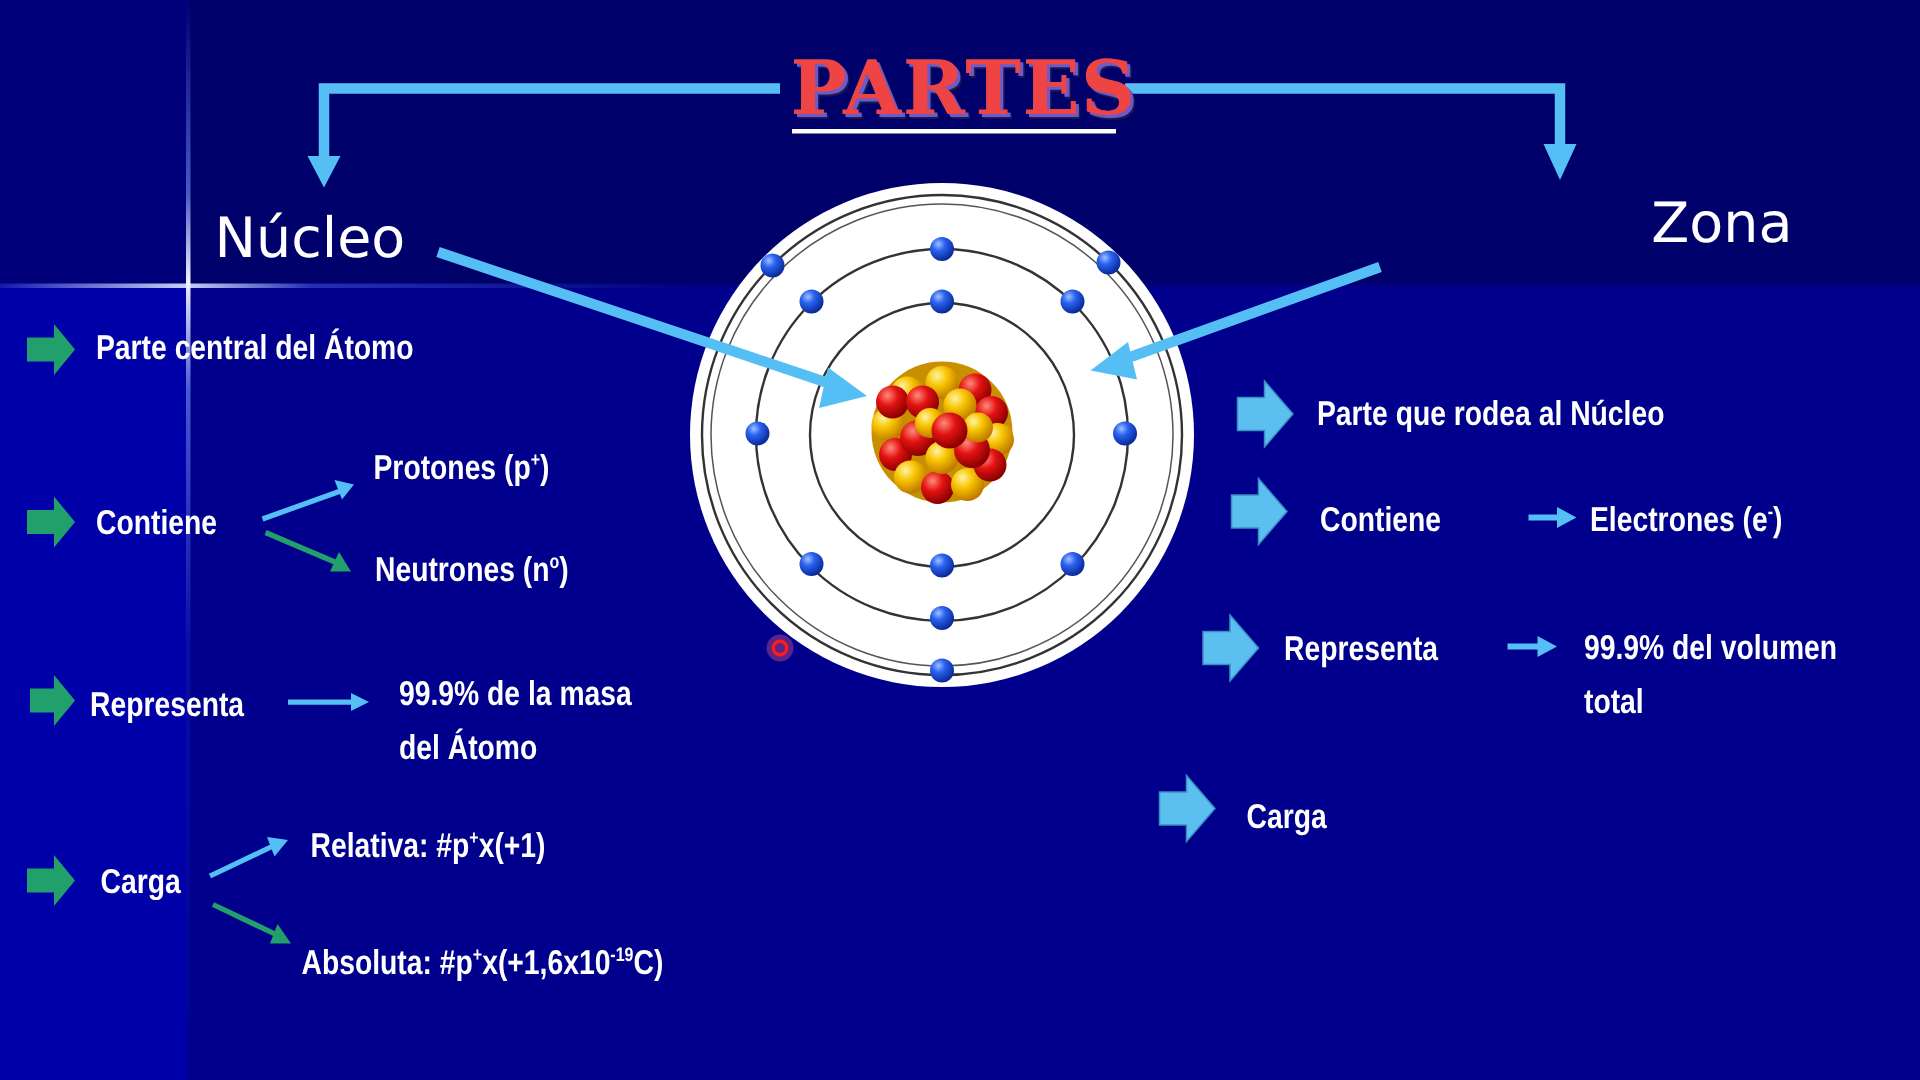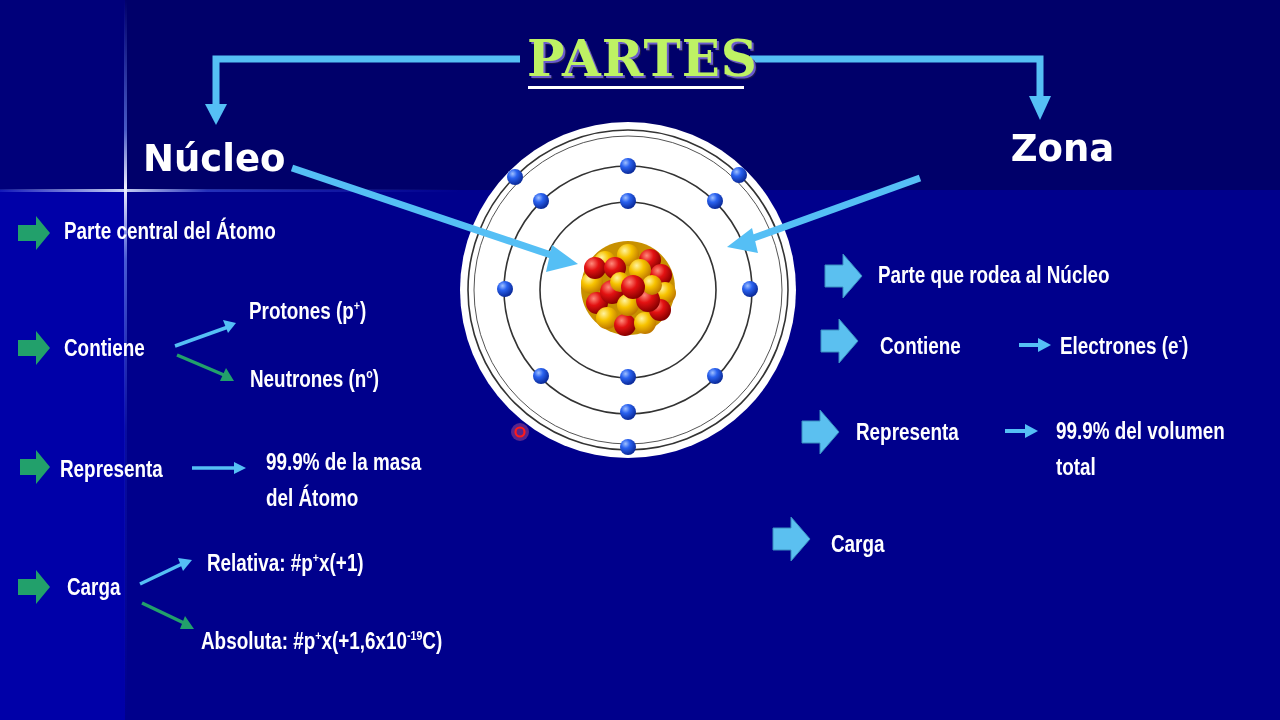--- a/index.html
+++ b/index.html
@@ -13,29 +13,29 @@
   .bg-left { position:absolute; left:0; top:190px; width:125px; height:530px; background:#0000a8; }
   .bg-left-top { position:absolute; left:0; top:0; width:125px; height:190px; background:#00007a; }
   .flare-h { position:absolute; left:0; top:189px; width:460px; height:3px;
     background:linear-gradient(90deg, rgba(90,120,255,0.2), rgba(220,230,255,0.9) 27%, rgba(90,120,255,0.4) 45%, rgba(60,90,255,0) 100%); }
   .flare-v { position:absolute; left:124px; top:0; width:3px; height:720px;
     background:linear-gradient(180deg, rgba(60,90,255,0) 0%, rgba(120,150,255,0.6) 18%, rgba(240,240,255,1) 26%, rgba(120,150,255,0.6) 36%, rgba(60,90,255,0.15) 60%, rgba(60,90,255,0) 100%); }
 
   .title {
     position:absolute; left:527px; top:30px; width:220px; text-align:center;
     font-family:"DejaVu Serif", serif; font-weight:bold; font-size:50px; letter-spacing:1px;
-    color:#bef264; text-shadow: 2px 2px 0 #6a5acd, 3px 3px 0 #1a1a4a; line-height:58px;
+    color:#ef4444; text-shadow: 2px 2px 0 #6a5acd, 3px 3px 0 #1a1a4a; line-height:58px;
   }
   .title-underline { position:absolute; left:528px; top:86px; width:216px; height:3px; background:#ffffff; }
 
   .heading {
-    position:absolute; color:#ffffff; font-weight:bold; font-family:"DejaVu Sans", sans-serif;
+    position:absolute; color:#ffffff; font-weight:normal; font-family:"DejaVu Sans", sans-serif;
   }
   .h-nucleo { left:143px; top:137px; font-size:37px; }
-  .h-zona { left:930px; top:126px; width:265px; text-align:center; font-size:37px; line-height:45px; }
+  .h-zona { left:930px; top:126px; width:265px; text-align:right; font-size:37px; line-height:45px; }
 
   .txt {
     position:absolute; color:#ffffff; font-weight:bold;
     font-family:"Liberation Sans", sans-serif; font-stretch:condensed;
     font-size:23px; transform:scaleX(0.82); transform-origin:left center; white-space:nowrap;
   }
   .txt sup { font-size:13px; vertical-align:super; line-height:0; }
 
   svg.overlay { position:absolute; left:0; top:0; }
 </style>

